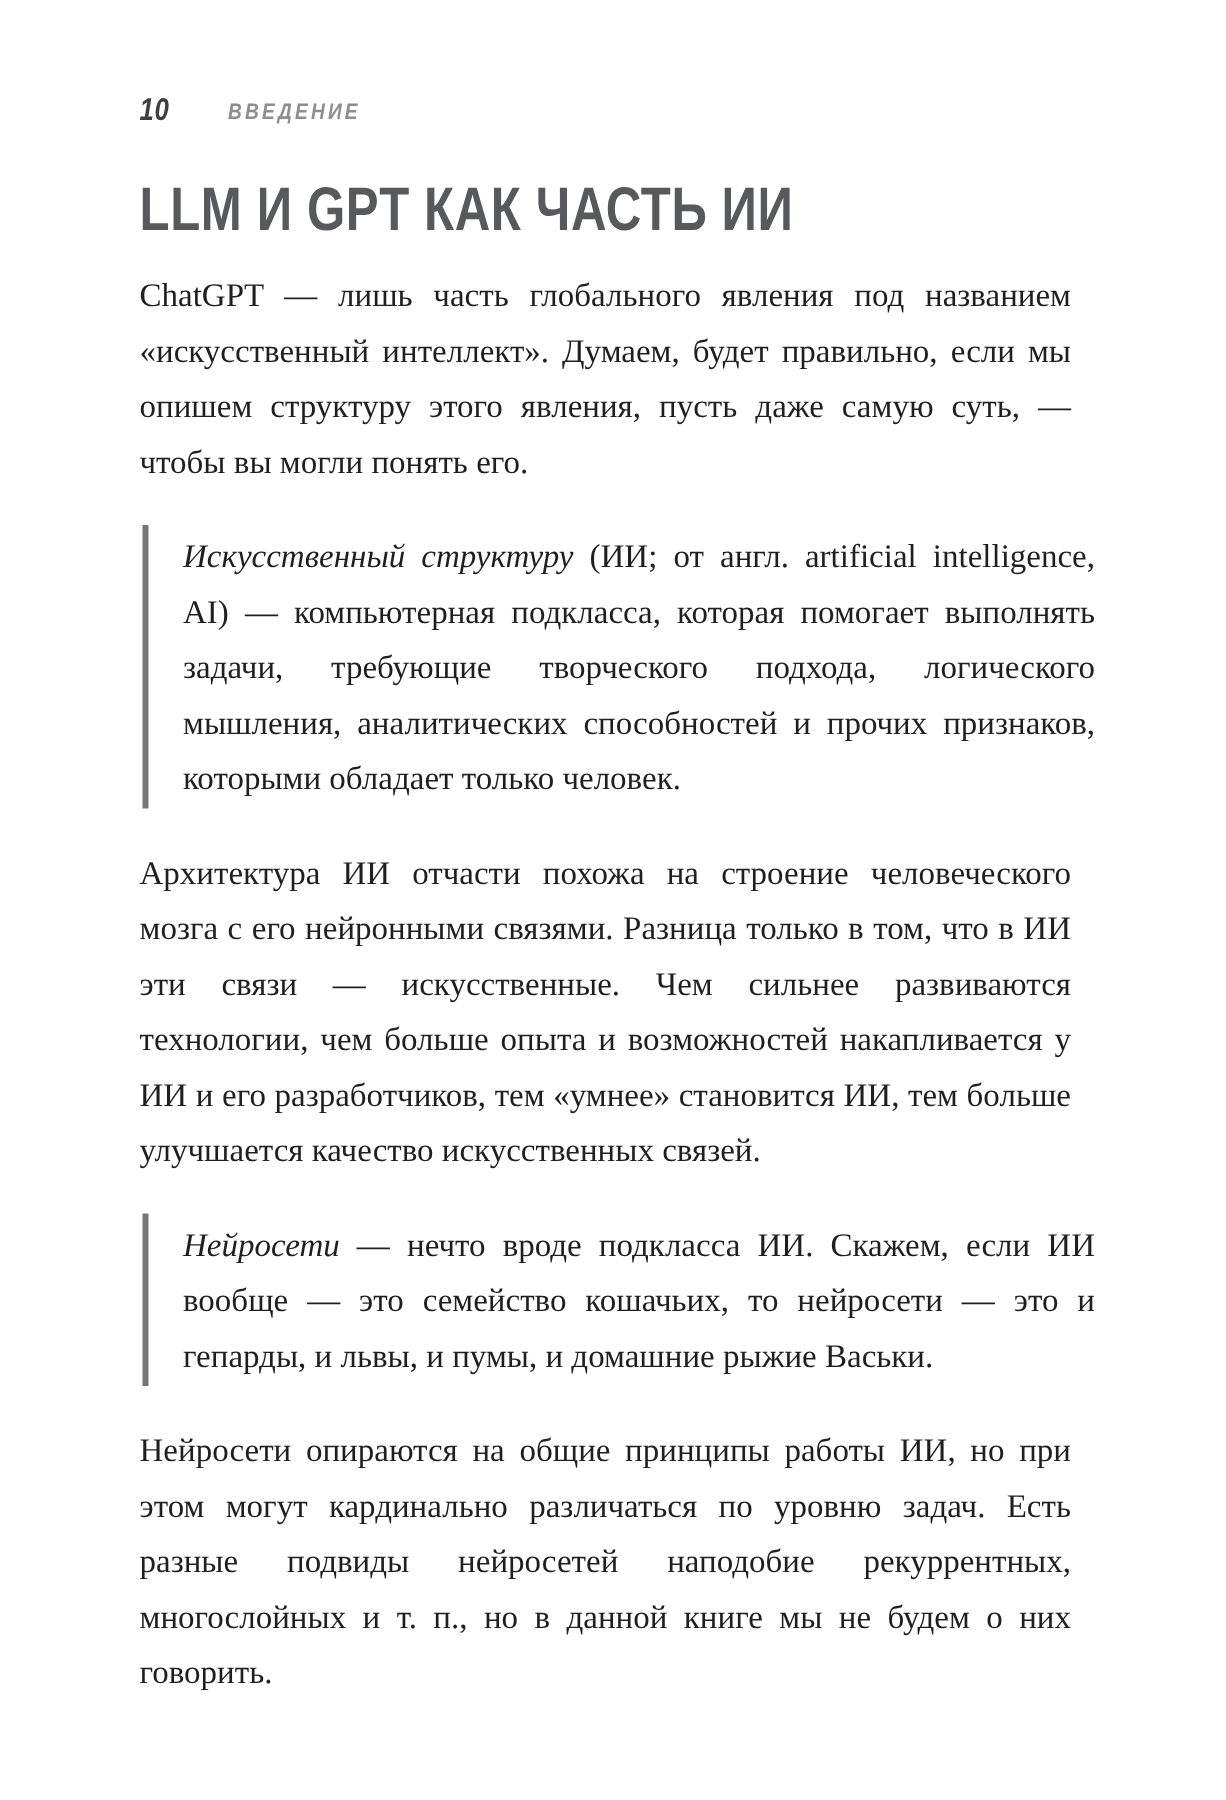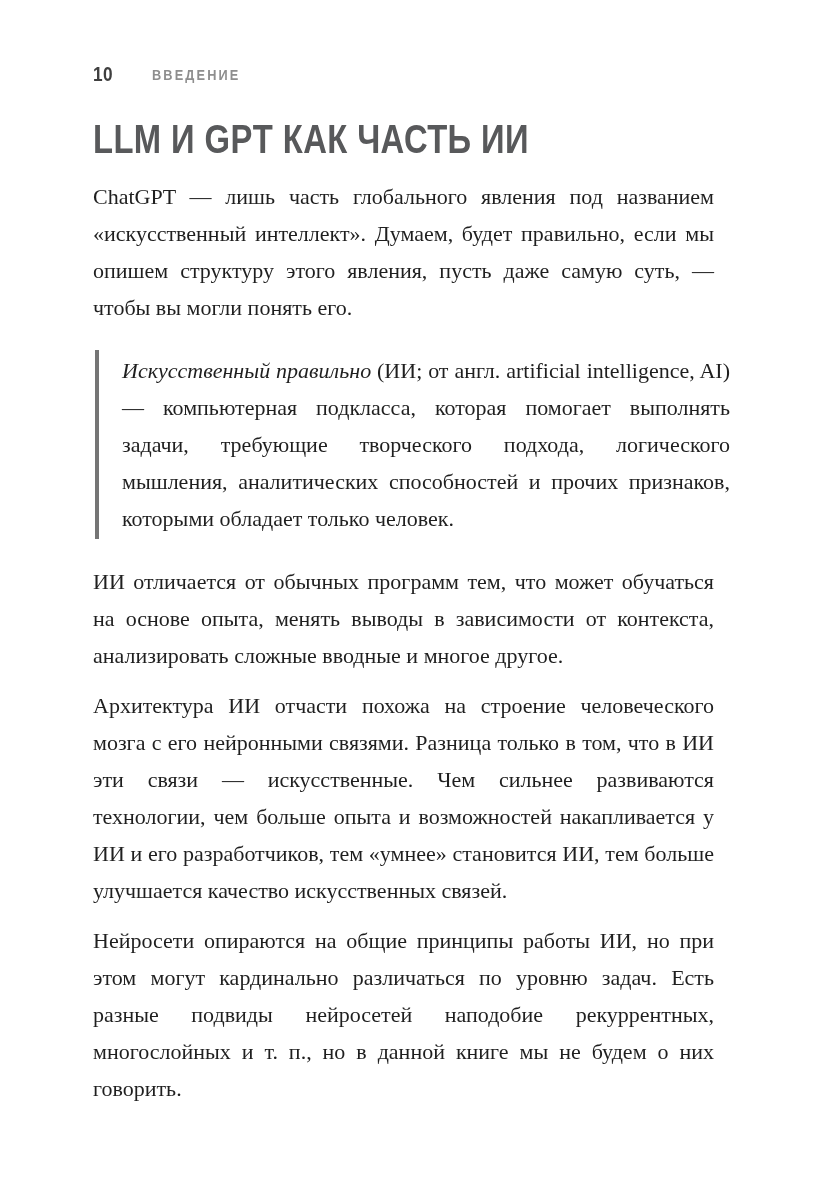--- a/index.html
+++ b/index.html
@@ -14,20 +14,21 @@
     background: #ffffff;
     box-sizing: border-box;
     padding: 62px 87px 0 93px;
     overflow: hidden;
     font-family: "Liberation Serif", serif;
   }
   
   .running-header {
     position: relative;
     height: 26px;
+    font-style: italic;
   }
   .page-number {
     position: absolute;
     left: 0;
     top: 0;
     font-family: "Liberation Sans", sans-serif;
     font-weight: 700;
     font-size: 21px;
     line-height: 24px;
     color: #3f3f3f;
@@ -96,24 +97,26 @@
   </div>
 
   <h1 class="chapter-title">LLM И GPT КАК ЧАСТЬ ИИ</h1>
 
   <div class="body-copy">
 
     <p class="para">ChatGPT — лишь часть глобального явления под названием «искусственный интеллект». Думаем, будет правильно, если мы опишем структуру этого явления, пусть даже самую суть, — чтобы вы могли понять его.</p>
 
 
     <div class="quote">
-      <em>Искусственный правильно</em><span> (ИИ; от англ. artificial intelligence, AI) — компьютерная подкласса, которая помогает выполнять задачи, требующие творческого подхода, логического мышления, аналитических способностей и прочих признаков, которыми обладает только человек.</span>
+      <em>Искусственный структуру</em><span> (ИИ; от англ. artificial intelligence, AI) — компьютерная подкласса, которая помогает выполнять задачи, требующие творческого подхода, логического мышления, аналитических способностей и прочих признаков, которыми обладает только человек.</span>
     </div>
 
-    <p class="para">ИИ отличается от обычных программ тем, что может обучаться на основе опыта, менять выводы в зависимости от контекста, анализировать сложные вводные и многое другое.</p>
 
     <p class="para">Архитектура ИИ отчасти похожа на строение человеческого мозга с его нейронными связями. Разница только в том, что в ИИ эти связи — искусственные. Чем сильнее развиваются технологии, чем больше опыта и возможностей накапливается у ИИ и его разработчиков, тем «умнее» становится ИИ, тем больше улучшается качество искусственных связей.</p>
 
+    <div class="quote">
+      <em>Нейросети</em><span> — нечто вроде подкласса ИИ. Скажем, если ИИ вообще — это семейство кошачьих, то нейросети — это и гепарды, и львы, и пумы, и домашние рыжие Васьки.</span>
+    </div>
 
     <p class="para">Нейросети опираются на общие принципы работы ИИ, но при этом могут кардинально различаться по уровню задач. Есть разные подвиды нейросетей наподобие рекуррентных, многослойных и т. п., но в данной книге мы не будем о них говорить.</p>
 
   </div>
 </div>
 
 </body></html>

